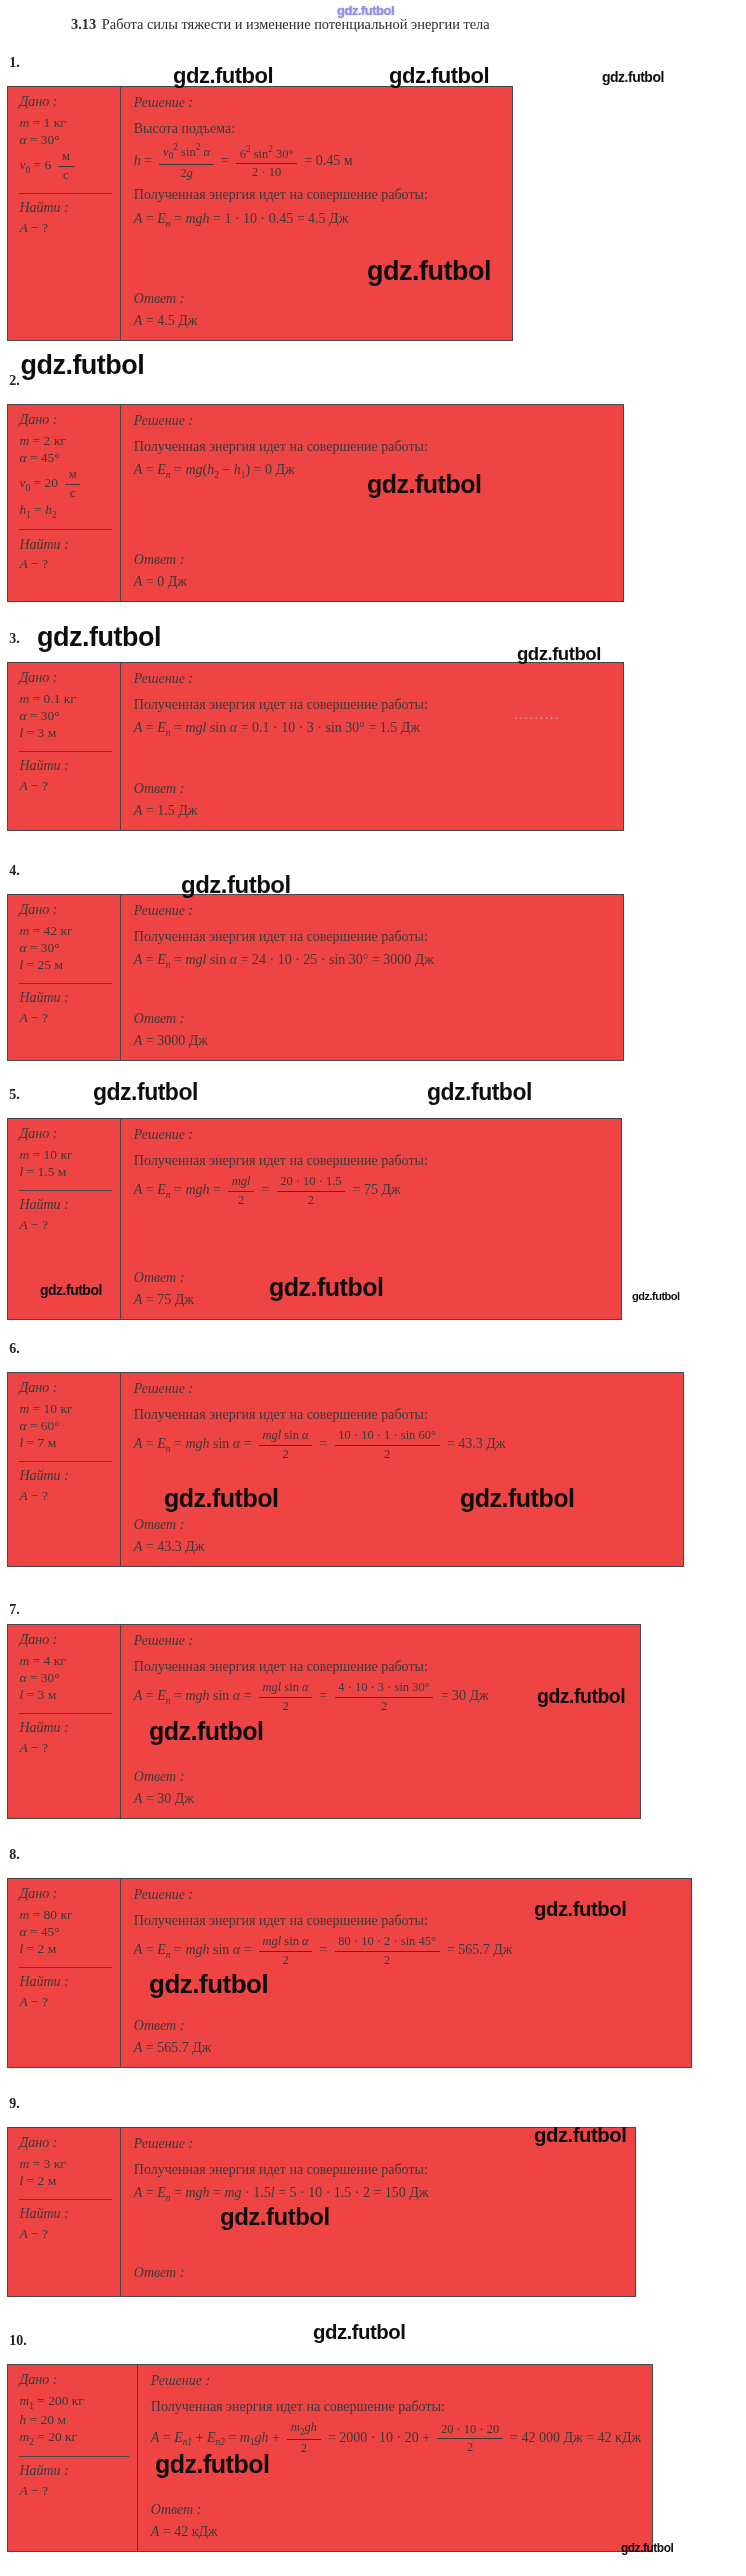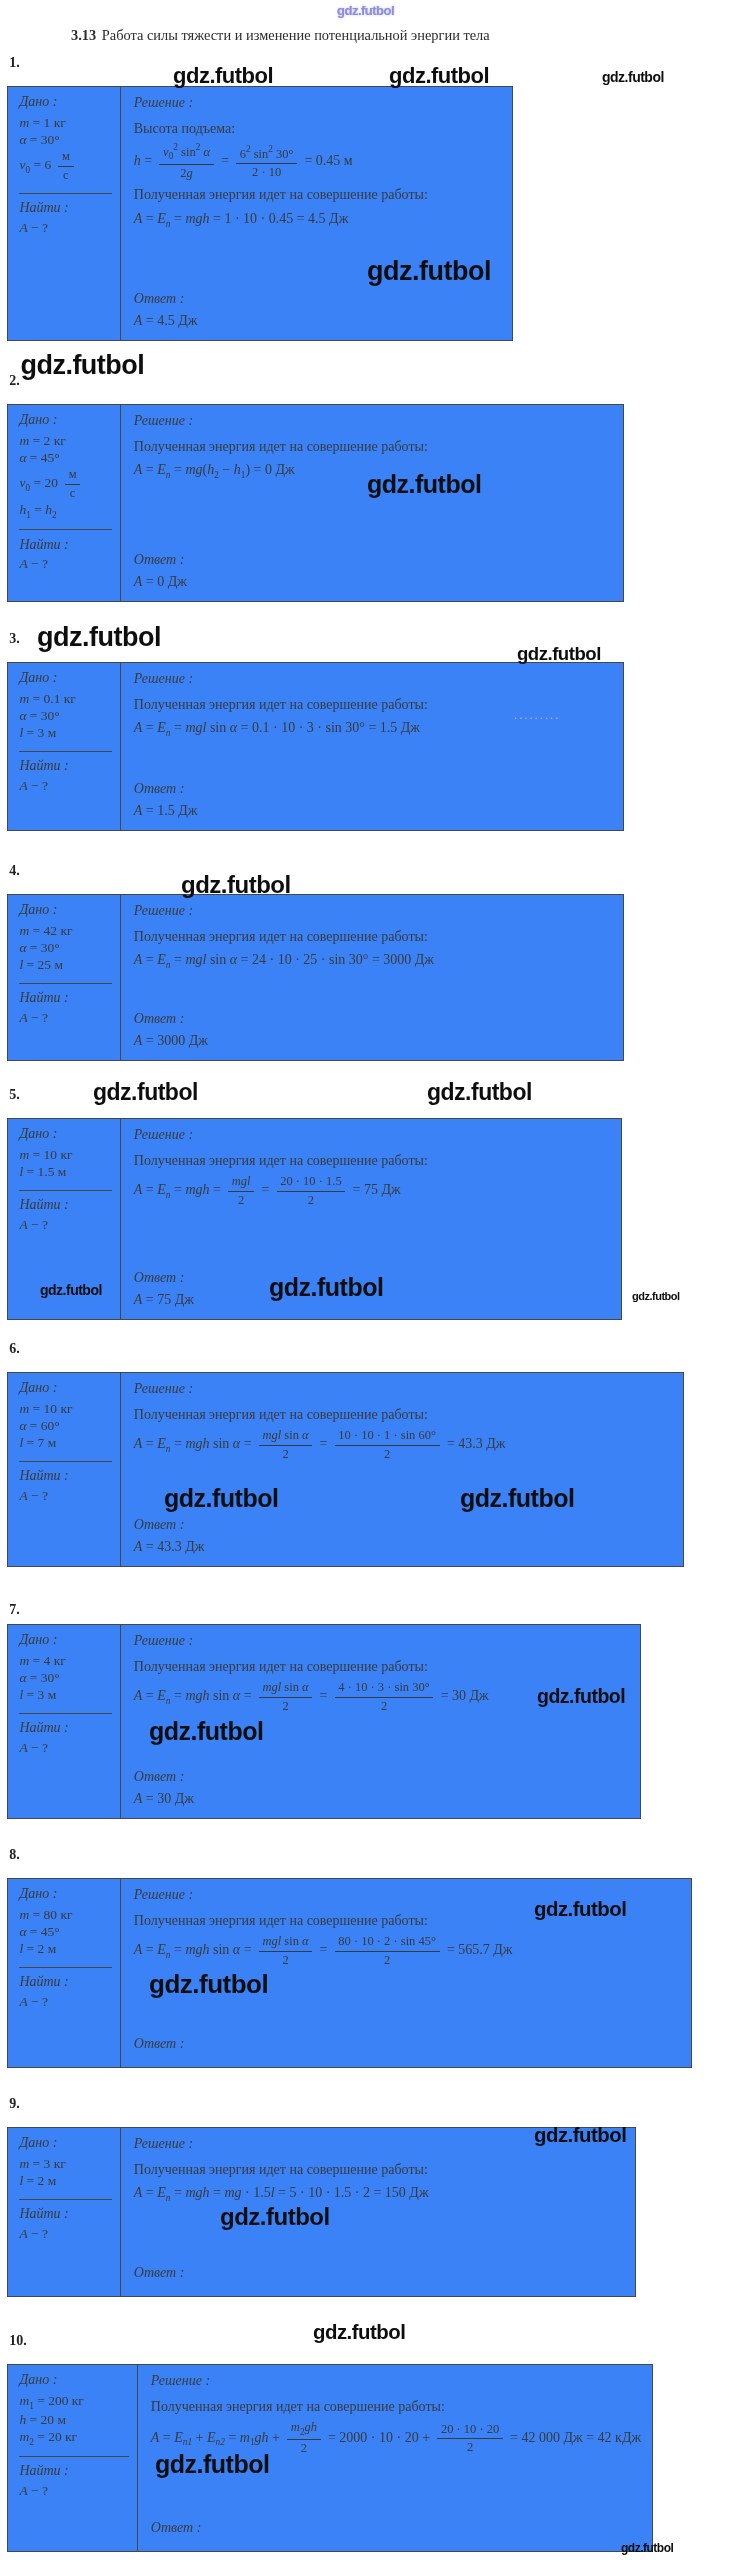--- a/index.html
+++ b/index.html
@@ -1,26 +1,26 @@
 <!DOCTYPE html>
 <html lang="ru" style="font-size:15px"><head>
 <meta charset="utf-8">
 <style>
   html,body{margin:0;padding:0;background:#ffffff;}
   .page{
     position:relative;width:747px;height:2576px;background:#fff;overflow:hidden;
     font-family:"Liberation Serif","DejaVu Serif",serif;color:#3a3a3a;
   }
   
-  .title{position:absolute;top:27px;left:71px;font-size:14.4px;color:#2b2b2b;white-space:nowrap;}
+  .title{position:absolute;top:16px;left:71px;font-size:14.4px;color:#2b2b2b;white-space:nowrap;}
   .tprefix{font-weight:bold;margin-right:5.6px;}
   
   .prob{position:absolute;left:7.4px;}
   .pnum{position:absolute;top:-31px;left:1.9px;font-weight:bold;font-size:14px;color:#232323;}
-  .pbox{display:flex;border:1.4px solid #474747;height:100%;box-sizing:border-box;background:#3b82f6;justify-content:flex-end;}
+  .pbox{display:flex;border:1.4px solid #474747;height:100%;box-sizing:border-box;background:#ef4444;justify-content:flex-end;}
   .pb1{top:86px;width:506px;height:255px;}
   .pb2{top:404px;width:617px;height:198px;}
   .pb3{top:662px;width:617px;height:169px;}
   .pb4{top:894px;width:617px;height:167px;}
   .pb5{top:1118px;width:615px;height:202px;}
   .pb6{top:1372px;width:677px;height:195px;}
   .pb7{top:1624px;width:634px;height:195px;}
   .pb7 .pnum{top:-22px;}
   .pb8{top:1878px;width:685px;height:190px;}
   .pb9{top:2127px;width:629px;height:170px;}
@@ -323,20 +323,21 @@
             <div class="sline math fr"><span class="m-i">A</span><span class="m-n"> = </span><span class="m-i">E</span><span class="m-subi">n</span><span class="m-n"> = </span><span class="m-i">mgh</span><span class="m-n"> sin </span><span class="m-i">α</span><span class="m-n"> = </span><span class="frac">
                 <span class="fnum"><span class="m-i">mgl</span><span class="m-n"> sin </span><span class="m-i">α</span></span>
                 <span class="fden"><span class="m-n">2</span></span>
               </span><span class="m-n"> = </span><span class="frac">
                 <span class="fnum"><span class="m-n">80 · 10 · 2 · sin 45°</span></span>
                 <span class="fden"><span class="m-n">2</span></span>
               </span><span class="m-n"> = 565.7 Дж</span></div>
           </div>
         <div class="otvet-group">
           <div class="lbl">Ответ :</div>
+          <div class="sline math"><span class="m-i">A</span><span class="m-n"> = 565.7 Дж</span></div>
         </div>
       </div>
     </div>
   </section>
 
   <section class="prob pb9">
     <div class="pnum">9.</div>
     <div class="pbox">
       <div class="given-col">
         <div class="lbl">Дано :</div>
@@ -384,20 +385,21 @@
             <div class="sline math fr"><span class="m-i">A</span><span class="m-n"> = </span><span class="m-i">E</span><span class="m-subi">n1</span><span class="m-n"> + </span><span class="m-i">E</span><span class="m-subi">n2</span><span class="m-n"> = </span><span class="m-i">m</span><span class="m-sub">1</span><span class="m-i">gh</span><span class="m-n"> + </span><span class="frac">
                 <span class="fnum"><span class="m-i">m</span><span class="m-sub">2</span><span class="m-i">gh</span></span>
                 <span class="fden"><span class="m-n">2</span></span>
               </span><span class="m-n"> = 2000 · 10 · 20 + </span><span class="frac">
                 <span class="fnum"><span class="m-n">20 · 10 · 20</span></span>
                 <span class="fden"><span class="m-n">2</span></span>
               </span><span class="m-n"> = 42 000 Дж = 42 кДж</span></div>
           </div>
         <div class="otvet-group">
           <div class="lbl">Ответ :</div>
+          <div class="sline math"><span class="m-i">A</span><span class="m-n"> = 42 кДж</span></div>
         </div>
       </div>
     </div>
   </section>
 
   <div id="wm-layer">
       <span class="wm blue" style="left: 337px; top: 3.7px; font-size: 13px;">gdz.futbol</span>
       <span class="wm" style="left: 173px; top: 65px; font-size: 22px;">gdz.futbol</span>
       <span class="wm" style="left: 389px; top: 65px; font-size: 22px;">gdz.futbol</span>
       <span class="wm" style="left: 602px; top: 70px; font-size: 14px;">gdz.futbol</span>

